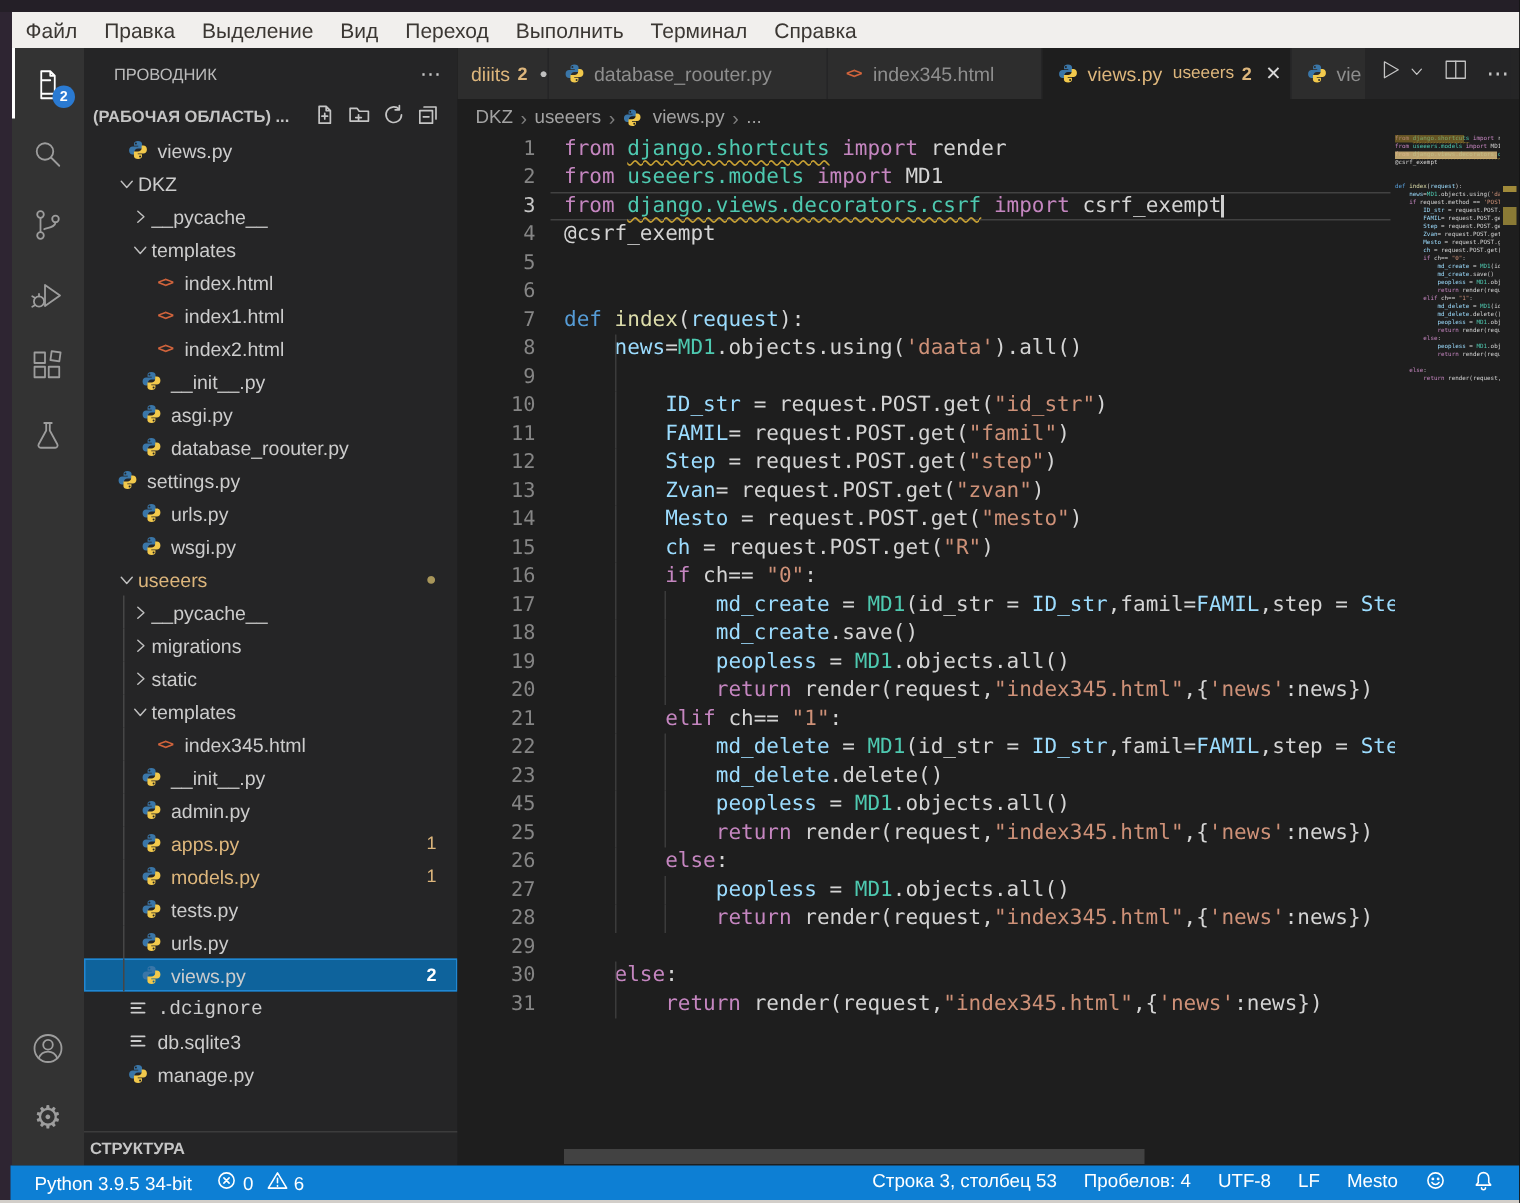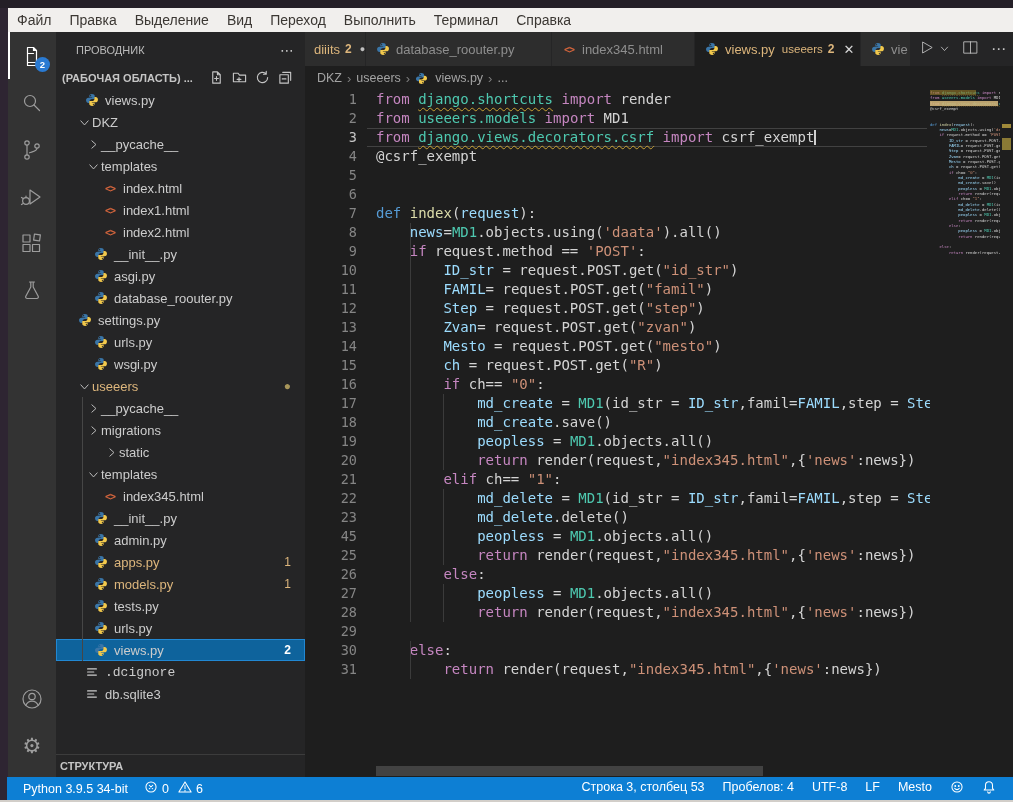--- a/index.html
+++ b/index.html
@@ -324,21 +324,21 @@
         </div>
         <div class="trow" style="padding-left: 29px;">
           <span class="tguide"></span>
           <span class="chev">
             <svg viewBox="0 0 16 16" fill="none" stroke="currentColor" stroke-width="1.2" stroke-linecap="round" stroke-linejoin="round">
               <path d="M6 3.5l5 4.5-5 4.5"></path>
             </svg>
           </span>
           <span class="tlabel">migrations</span>
         </div>
-        <div class="trow" style="padding-left: 47px;">
+        <div class="trow" style="padding-left: 29px;">
           <span class="tguide"></span>
           <span class="chev">
             <svg viewBox="0 0 16 16" fill="none" stroke="currentColor" stroke-width="1.2" stroke-linecap="round" stroke-linejoin="round">
               <path d="M6 3.5l5 4.5-5 4.5"></path>
             </svg>
           </span>
           <span class="tlabel">static</span>
         </div>
         <div class="trow" style="padding-left: 29px;">
           <span class="tguide"></span>
@@ -445,20 +445,30 @@
           <span class="tlabel">.dcignore</span>
         </div>
         <div class="trow" style="padding-left: 20px;">
           <span class="fspacer"></span>
           <span class="fic">
             <svg viewBox="0 0 16 16" fill="none" stroke="currentColor" stroke-width="1.2" stroke-linecap="round" stroke-linejoin="round">
               <path d="M3 4.5h10 M3 8h7 M3 11.5h10" stroke-width="1.4"></path>
             </svg>
           </span>
           <span class="tlabel">db.sqlite3</span>
+        </div>
+        <div class="trow" style="padding-left: 20px;">
+          <span class="fspacer"></span>
+          <span class="fic">
+            <svg viewBox="0 0 16 16">
+              <path fill="#3a76a8" d="M7.9 1.2c-1.7 0-2.9.8-2.9 2.1v1.5h3.2v.6H3.9c-1.5 0-2.7 1.1-2.7 3s1.2 3 2.7 3h1.3v-1.9c0-1.5 1.2-2.7 2.8-2.7h3.1V3.3c0-1.2-1.3-2.1-3.2-2.1zM6.4 2.3a.75.75 0 1 1 0 1.5.75.75 0 0 1 0-1.5z"></path>
+              <path fill="#f2c94c" d="M8.1 14.8c1.7 0 2.9-.8 2.9-2.1v-1.5H7.8v-.6h4.3c1.5 0 2.7-1.1 2.7-3s-1.2-3-2.7-3h-1.3v1.9c0 1.5-1.2 2.7-2.8 2.7H4.9v3.5c0 1.2 1.3 2.1 3.2 2.1zm1.5-1.1a.75.75 0 1 1 0-1.5.75.75 0 0 1 0 1.5z"></path>
+            </svg>
+          </span>
+          <span class="tlabel">manage.py</span>
         </div>
       </div>
   </div>
   <div class="abs" id="outline-row">
     <span class="chev"></span>
     <span>СТРУКТУРА</span>
   </div>
   <div class="abs" id="editor">
     <div id="tabbar">
         <div class="tab" style="width: 61px;">
@@ -531,21 +541,21 @@
       </div>
     <div id="code">
         <div class="code-line"><span class="ln">1</span><span class="ctext"><span></span><span class="c-kw">from</span><span class="c-pl"> </span><span class="c-mod sq">django.shortcuts</span><span class="c-pl"> </span><span class="c-kw">import</span><span class="c-pl"> render</span></span></div>
         <div class="code-line"><span class="ln">2</span><span class="ctext"><span></span><span class="c-kw">from</span><span class="c-pl"> </span><span class="c-mod">useeers.models</span><span class="c-pl"> </span><span class="c-kw">import</span><span class="c-pl"> MD1</span></span></div>
         <div class="code-line cur"><div class="curbox"></div><span class="ln">3</span><span class="ctext"><span></span><span class="c-kw">from</span><span class="c-pl"> </span><span class="c-mod sq">django.views.decorators.csrf</span><span class="c-pl"> </span><span class="c-kw">import</span><span class="c-pl"> csrf_exempt</span></span><div class="caret" style="left: calc(52ch + 71px);"></div></div>
         <div class="code-line"><span class="ln">4</span><span class="ctext"><span></span><span class="c-pl">@csrf_exempt</span></span></div>
         <div class="code-line"><span class="ln">5</span><span class="ctext"><span></span></span></div>
         <div class="code-line"><span class="ln">6</span><span class="ctext"><span></span></span></div>
         <div class="code-line"><span class="ln">7</span><span class="ctext"><span></span><span class="c-def">def</span><span class="c-pl"> </span><span class="c-fn">index</span><span class="c-pl">(</span><span class="c-var">request</span><span class="c-pl">):</span></span></div>
         <div class="code-line"><span class="ln">8</span><span class="ctext"><span>    </span><span class="c-var">news</span><span class="c-pl">=</span><span class="c-mod">MD1</span><span class="c-pl">.objects.using(</span><span class="c-str">'daata'</span><span class="c-pl">).all()</span></span><div class="iguide" style="left: calc(4ch + 71px);"></div></div>
-        <div class="code-line"><span class="ln">9</span><span class="ctext"><span>    </span><span class="c-kw">if</span><span class="c-pl"> request.method == </span><span class="c-str">'POST'</span><span class="c-pl">:</span></span><div class="iguide" style="left: calc(4ch + 71px);"></div></div>
+        <div class="code-line"><span class="ln">9</span><div class="iguide" style="left: calc(4ch + 71px);"></div></div>
         <div class="code-line"><span class="ln">10</span><span class="ctext"><span>        </span><span class="c-var">ID_str</span><span class="c-pl"> = request.POST.get(</span><span class="c-str">"id_str"</span><span class="c-pl">)</span></span><div class="iguide" style="left: calc(4ch + 71px);"></div></div>
         <div class="code-line"><span class="ln">11</span><span class="ctext"><span>        </span><span class="c-var">FAMIL</span><span class="c-pl">= request.POST.get(</span><span class="c-str">"famil"</span><span class="c-pl">)</span></span><div class="iguide" style="left: calc(4ch + 71px);"></div></div>
         <div class="code-line"><span class="ln">12</span><span class="ctext"><span>        </span><span class="c-var">Step</span><span class="c-pl"> = request.POST.get(</span><span class="c-str">"step"</span><span class="c-pl">)</span></span><div class="iguide" style="left: calc(4ch + 71px);"></div></div>
         <div class="code-line"><span class="ln">13</span><span class="ctext"><span>        </span><span class="c-var">Zvan</span><span class="c-pl">= request.POST.get(</span><span class="c-str">"zvan"</span><span class="c-pl">)</span></span><div class="iguide" style="left: calc(4ch + 71px);"></div></div>
         <div class="code-line"><span class="ln">14</span><span class="ctext"><span>        </span><span class="c-var">Mesto</span><span class="c-pl"> = request.POST.get(</span><span class="c-str">"mesto"</span><span class="c-pl">)</span></span><div class="iguide" style="left: calc(4ch + 71px);"></div></div>
         <div class="code-line"><span class="ln">15</span><span class="ctext"><span>        </span><span class="c-var">ch</span><span class="c-pl"> = request.POST.get(</span><span class="c-str">"R"</span><span class="c-pl">)</span></span><div class="iguide" style="left: calc(4ch + 71px);"></div></div>
         <div class="code-line"><span class="ln">16</span><span class="ctext"><span>        </span><span class="c-kw">if</span><span class="c-pl"> ch== </span><span class="c-str">"0"</span><span class="c-pl">:</span></span><div class="iguide" style="left: calc(4ch + 71px);"></div></div>
         <div class="code-line"><span class="ln">17</span><span class="ctext"><span>            </span><span class="c-var">md_create</span><span class="c-pl"> = </span><span class="c-mod">MD1</span><span class="c-pl">(id_str = </span><span class="c-var">ID_str</span><span class="c-pl">,famil=</span><span class="c-var">FAMIL</span><span class="c-pl">,step = </span><span class="c-var">Step</span></span><div class="iguide" style="left: calc(4ch + 71px);"></div><div class="iguide" style="left: calc(8ch + 71px);"></div></div>
         <div class="code-line"><span class="ln">18</span><span class="ctext"><span>            </span><span class="c-var">md_create</span><span class="c-pl">.save()</span></span><div class="iguide" style="left: calc(4ch + 71px);"></div><div class="iguide" style="left: calc(8ch + 71px);"></div></div>
         <div class="code-line"><span class="ln">19</span><span class="ctext"><span>            </span><span class="c-var">peopless</span><span class="c-pl"> = </span><span class="c-mod">MD1</span><span class="c-pl">.objects.all()</span></span><div class="iguide" style="left: calc(4ch + 71px);"></div><div class="iguide" style="left: calc(8ch + 71px);"></div></div>

